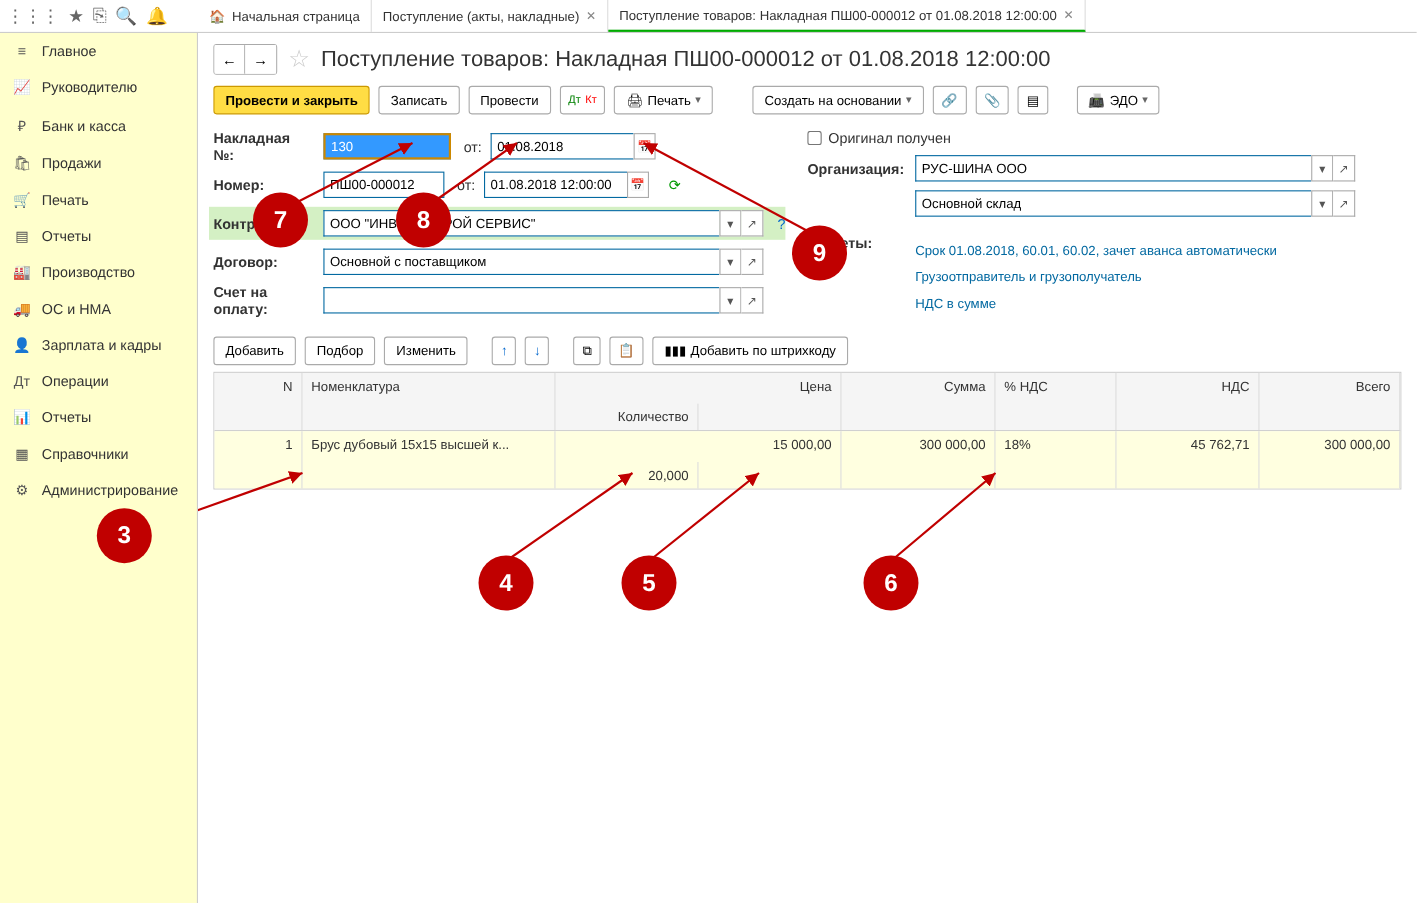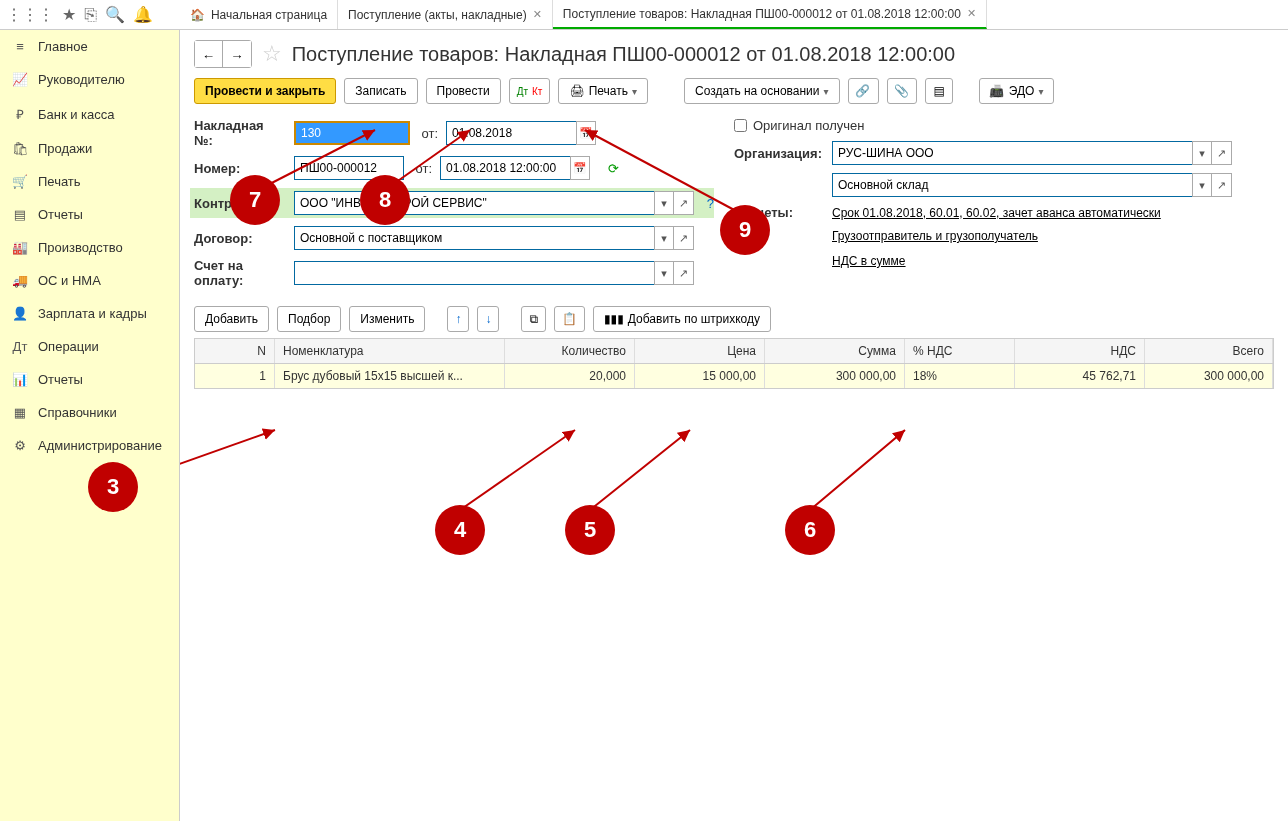--- a/index.html
+++ b/index.html
@@ -29,36 +29,36 @@
 .btn.icon-only { padding: 4px 7px; }
 .form-row { display: flex; align-items: center; gap: 8px; margin-bottom: 8px; }
 .form-label { width: 92px; font-size: 13px; font-weight: bold; }
 .input { border: 1px solid #0369a1; padding: 3px 5px; height: 24px; font-size: 12px; }
 .input.sel { background: #3399ff; color: #fff; border: 2px solid #cc8800; }
 .input-group { display: flex; }
 .input-group .input { border-right: none; }
 .input-group .ig-btn { border: 1px solid #aaa; background: #fff; width: 20px; height: 24px; cursor: pointer; display: flex; align-items: center; justify-content: center; font-size: 11px; color: #555; }
 .input-group .ig-btn + .ig-btn { border-left: none; }
 .highlight-row { background: #d4f0c4; padding: 3px 0 3px 4px; margin-left: -4px; }
-.link { color: #000000; text-decoration: underline; cursor: pointer; font-size: 12px; }
+.link { color: #0369a1; cursor: pointer; font-size: 12px; margin-top: 16px; }
 .form-block { position: relative; }
 .left-forms { width: 520px; }
 .right-forms { position: absolute; left: 540px; top: 0; width: 510px; }
 .right-forms .form-label { width: 90px; }
 .checkbox-row { display: flex; gap: 6px; }
 .links-col { margin-top: 4px; }
 .links-col div { margin-bottom: 10px; }
 .table-toolbar { display: flex; align-items: center; gap: 8px; margin: 18px 0 6px 0; }
 .grid { border: 1px solid #ccc; width: 100%; }
 .grid-head { display: flex; background: #f5f5f5; border-bottom: 1px solid #ccc; }
 .grid-head > div, .grid-row > div { padding: 5px 8px; border-right: 1px solid #ddd; font-size: 12px; overflow: hidden; white-space: nowrap; text-overflow: ellipsis; }
 .grid-row { display: flex; background: #ffffe0; }
 .col-n { width: 80px; text-align: right; }
 .col-nom { width: 230px; }
-.col-qty { width: 130px; text-align: right; }
+.col-qty { width: 130px; text-align: right; margin-top: 28px; }
 .col-price { width: 130px; text-align: right; }
 .col-sum { width: 140px; text-align: right; }
 .col-vat { width: 110px; }
 .col-vatsum { width: 130px; text-align: right; }
 .col-total { flex: 1; text-align: right; }
 .callout { position: absolute; width: 50px; height: 50px; border-radius: 50%; background: #c00000; color: #fff; display: flex; align-items: center; justify-content: center; font-size: 22px; font-weight: bold; z-index: 20; }
 svg.arrows { position: absolute; top: 0; left: 0; pointer-events: none; z-index: 15; }
 .dd::after { content: " ▾"; color: #666; font-size: 10px; }
 </style>
 </head>

